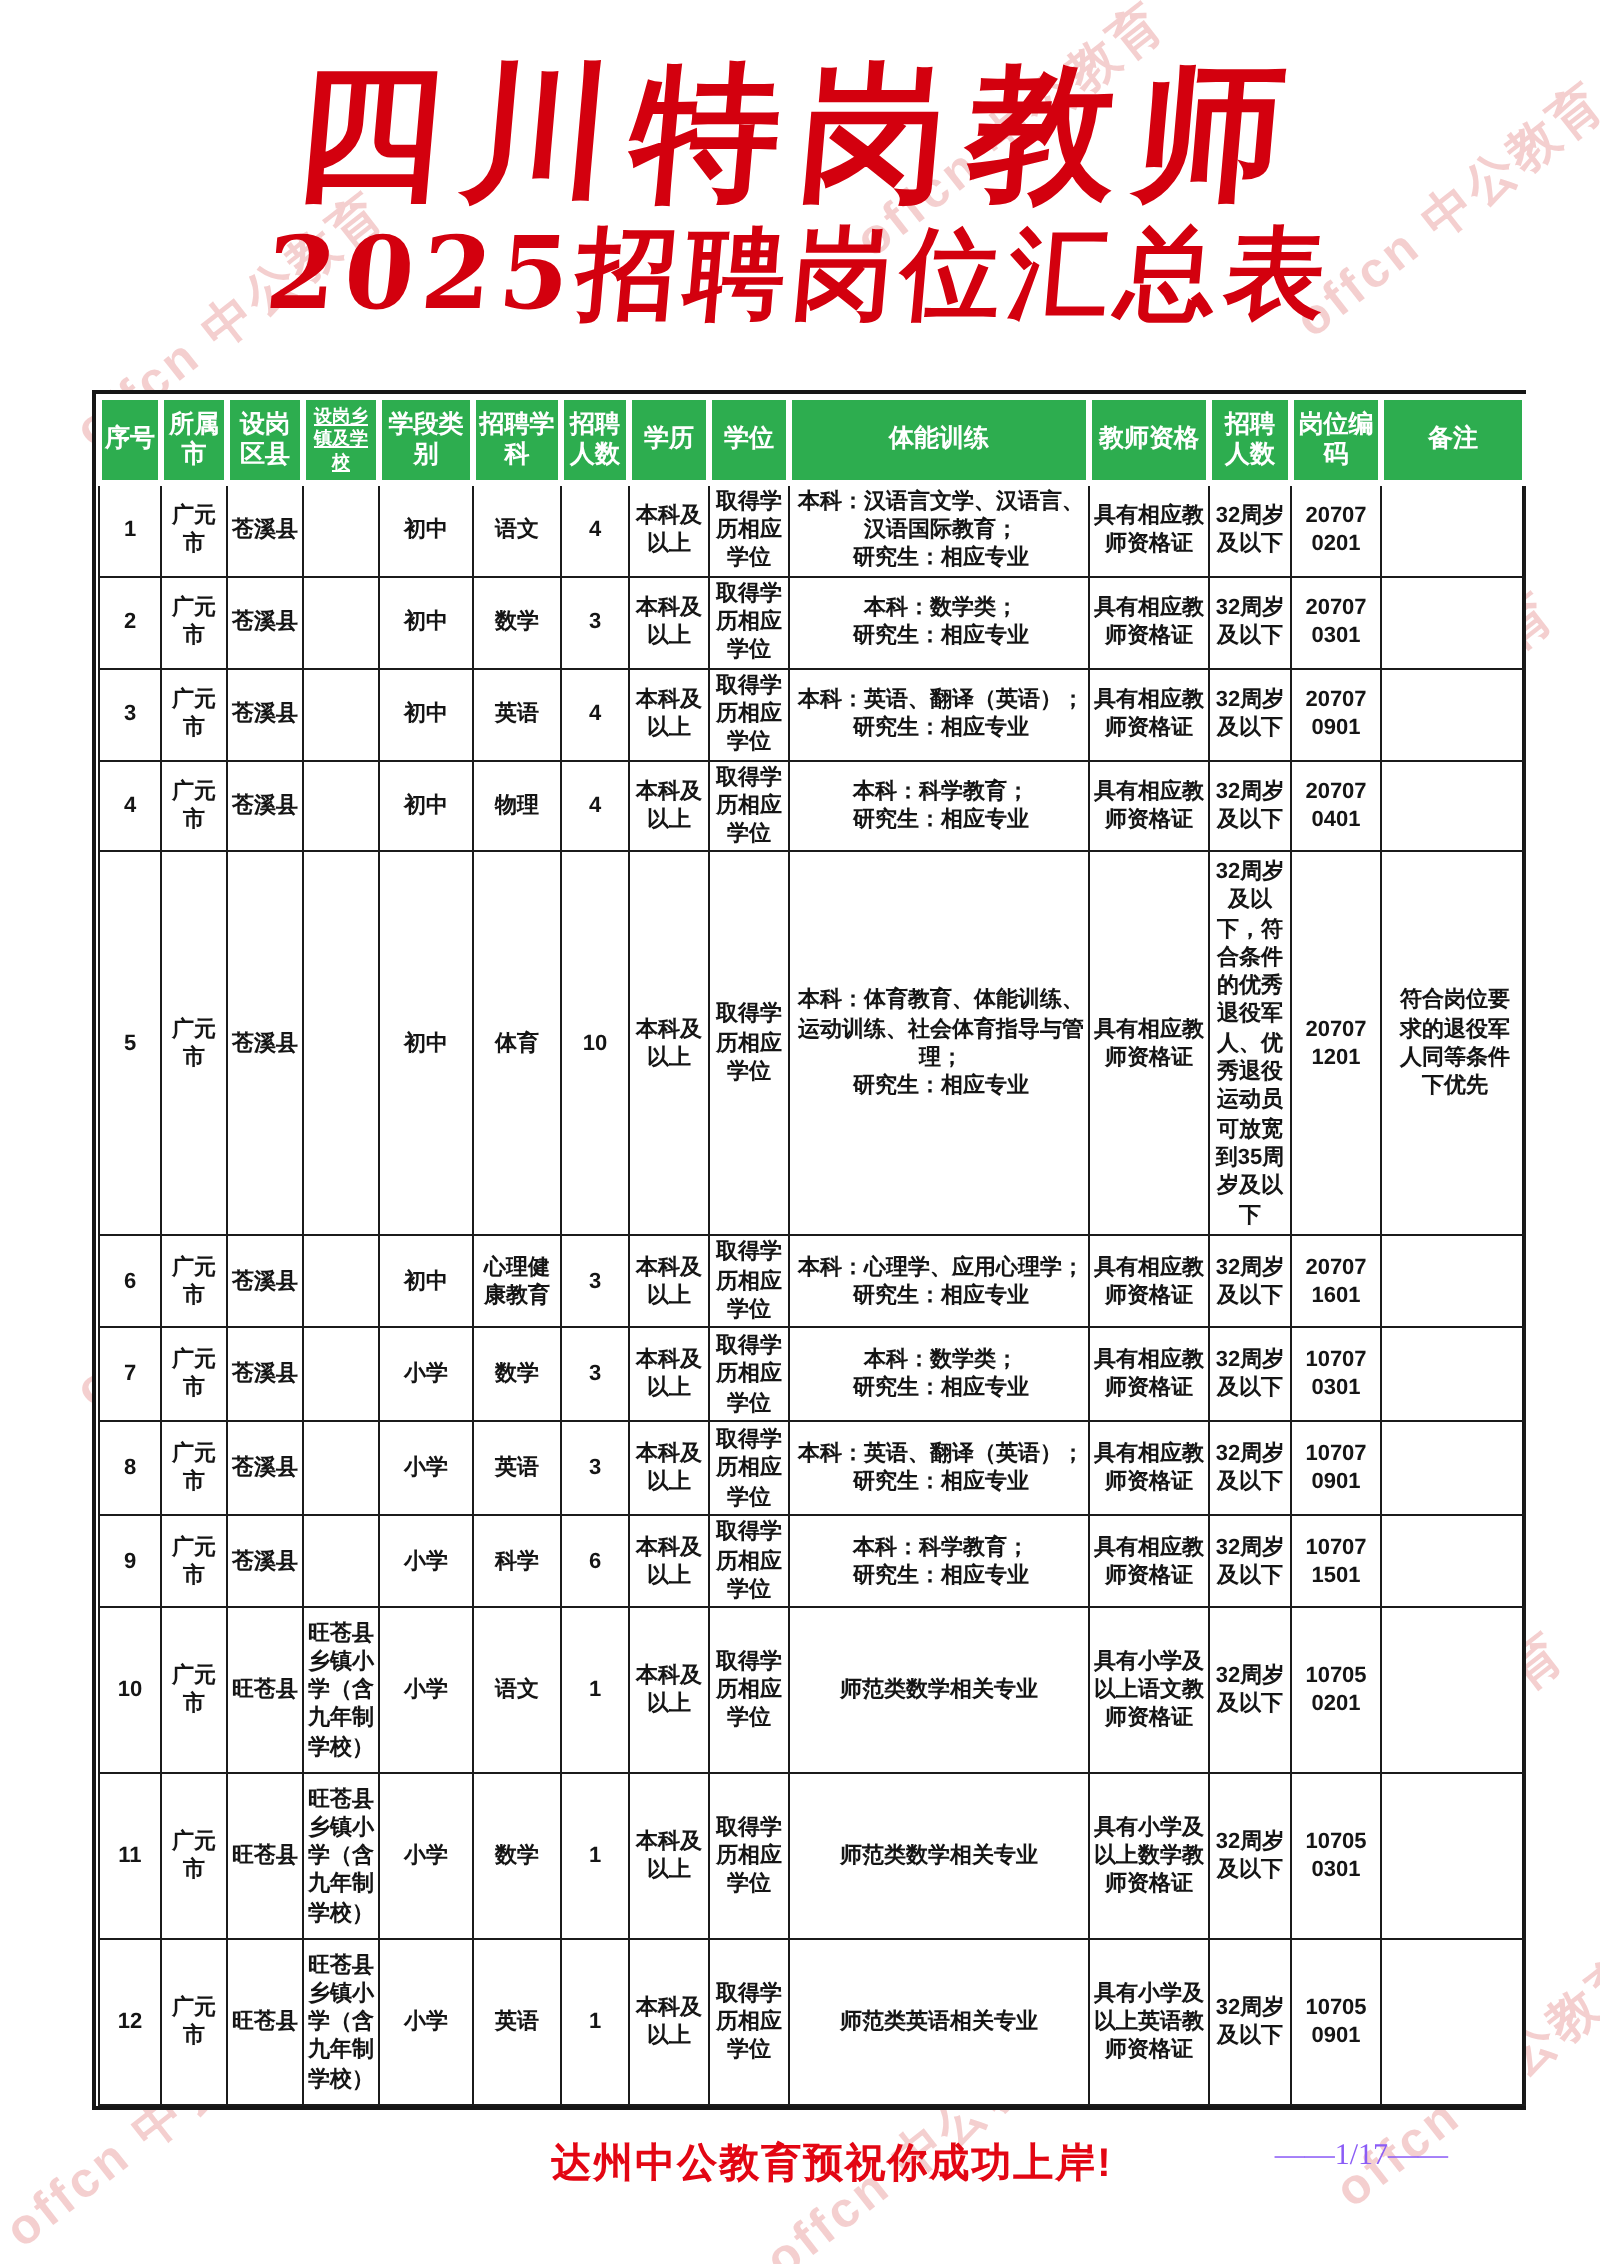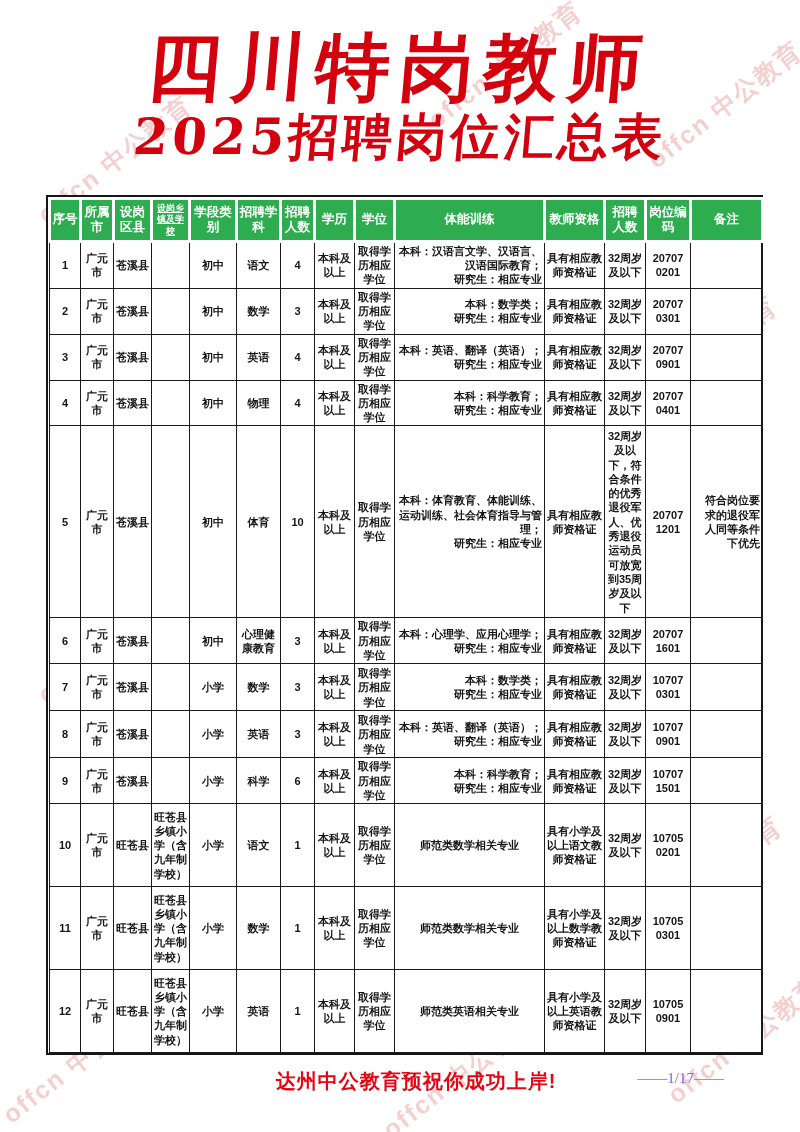--- a/index.html
+++ b/index.html
@@ -34,21 +34,21 @@
     background:#2dad4f;color:#ffffff;font-weight:bold;
     border:3px solid #ffffff;font-size:12.5px;line-height:1.2;
     padding:3px 1px;text-align:center;vertical-align:middle;word-break:break-all;
   }
   thead th.small-head{font-size:9px;line-height:1.25;text-decoration:underline;}
   tbody td{
     border:1px solid #1b1b1b;font-size:11px;font-weight:600;line-height:1.3;
     text-align:center;vertical-align:middle;padding:1px 2px;
     word-break:break-all;white-space:pre-line;overflow:hidden;
   }
-  tbody td.al{text-align:right;padding-left:4px;}
+  tbody td.al{text-align:center;padding-left:4px;}
   .footer{position:absolute;left:16px;top:1068px;width:800px;height:32px;}
   .footer-slogan{
     position:absolute;left:0;right:0;text-align:center;
     color:#e30613;font-size:20px;font-weight:bold;letter-spacing:1px;
   }
   .footer-page{
     position:absolute;right:92px;top:2px;
     font-family:"Liberation Serif","DejaVu Serif",serif;
     font-size:15px;color:#8b5cf6;
   }

